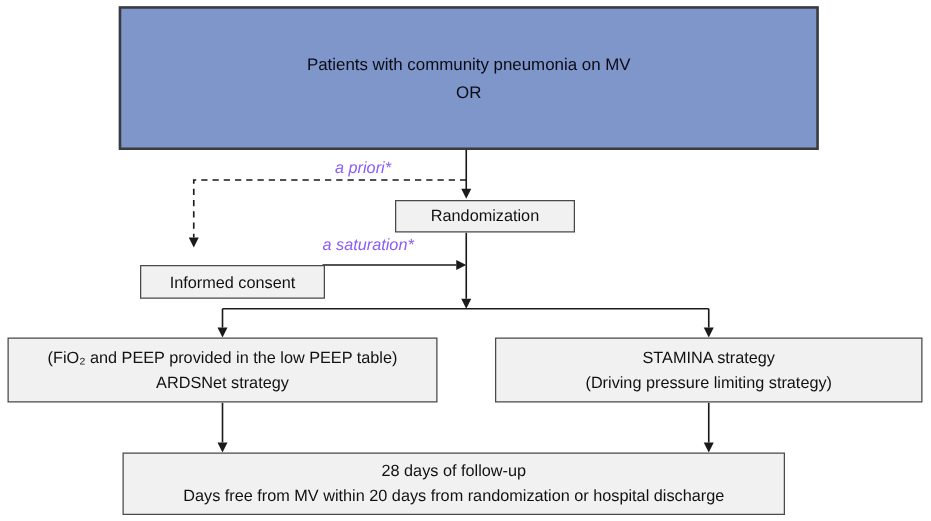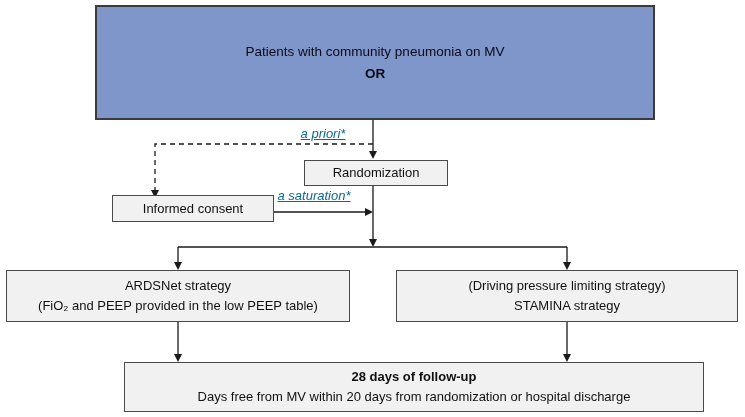--- a/index.html
+++ b/index.html
@@ -29,28 +29,27 @@
     border: 1px solid #4a4a4a;
     line-height: 20px;
   }
   .box.eligibility {
     background: #7e96ca;
     border: 2px solid #3b3b3b;
     line-height: 22px;
     font-size: 13.5px;
     color: #0b0b14;
   }
-  .bold { font-weight: bold; }
+  .bold { font-weight: normal; }
   .flow-label {
     position: absolute;
     font-size: 13px;
     font-style: italic;
-    color: #0369a1;
-    text-align: center;
-    text-decoration: underline;
+    color: #8b5cf6;
+    text-align: left;
   }
   .connectors {
     position: absolute;
     left: 0; top: 0;
     width: 745px;
     height: 417px;
     pointer-events: none;
   }
   .connectors line, .connectors polyline {
     stroke: #1a1a1a;
@@ -112,38 +111,38 @@
     </g>
   </svg>
 
   <div class="box eligibility" style="left:95px; top:5px; width:560px; height:115px;">
     <div>Patients with community pneumonia on MV</div>
     <div class="bold">OR</div>
   </div>
 
   <div class="flow-label" style="left:268px; top:126px; width:110px;">a priori*</div>
 
-  <div class="box" style="left:304px; top:160px; width:144px; height:26px;">
+  <div class="box" style="left:316px; top:160px; width:144px; height:26px;">
     <div>Randomization</div>
   </div>
 
   <div class="flow-label" style="left:258px; top:188px; width:112px;">a saturation*</div>
 
-  <div class="box" style="left:112px; top:195px; width:162px; height:27px;">
+  <div class="box" style="left:112px; top:212px; width:148px; height:27px;">
     <div>Informed consent</div>
   </div>
 
   <div class="box" style="left:6px; top:270px; width:344px; height:52px;">
+    <div>(FiO₂ and PEEP provided in the low PEEP table)</div>
     <div>ARDSNet strategy</div>
-    <div>(FiO₂ and PEEP provided in the low PEEP table)</div>
   </div>
 
   <div class="box" style="left:396px; top:270px; width:342px; height:52px;">
+    <div>STAMINA strategy</div>
     <div>(Driving pressure limiting strategy)</div>
-    <div>STAMINA strategy</div>
   </div>
 
-  <div class="box" style="left:124px; top:362px; width:580px; height:50px;">
+  <div class="box" style="left:98px; top:362px; width:530px; height:50px;">
     <div class="bold">28 days of follow-up</div>
     <div>Days free from MV within 20 days from randomization or hospital discharge</div>
   </div>
 
 </div>
 
 </body></html>

